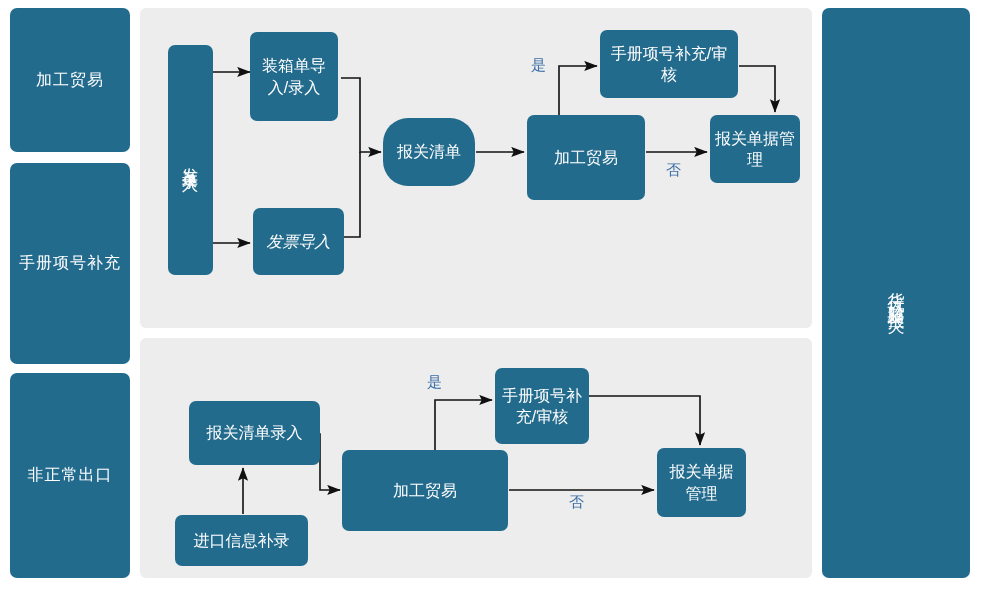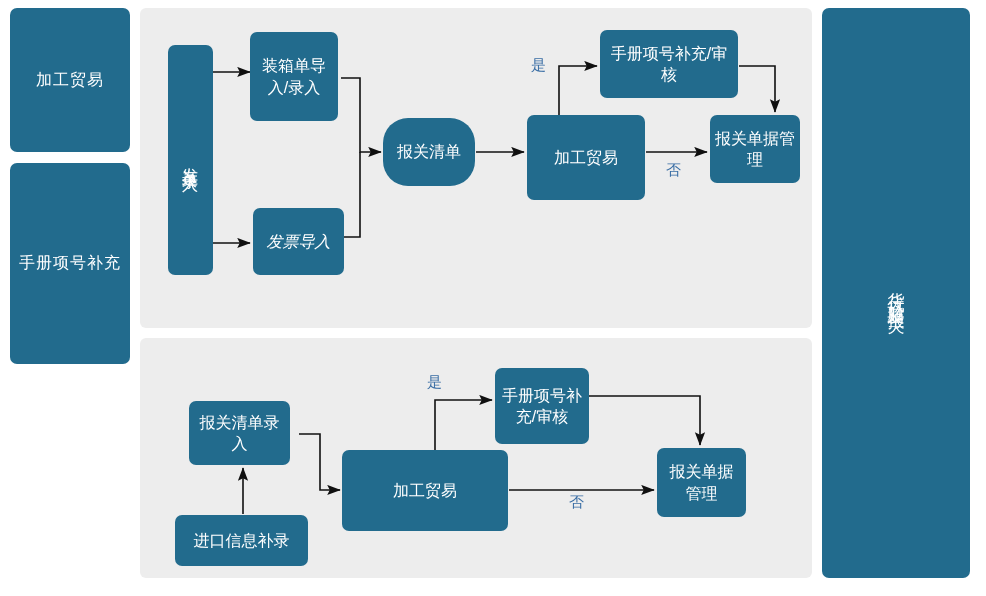--- a/index.html
+++ b/index.html
@@ -90,20 +90,23 @@
 <div id="canvas">
 
   <div class="sidebar-block" style="left:10px; top:8px; width:120px; height:144px;">
     <span>加工贸易</span>
   </div>
 
   <div class="sidebar-block" style="left:10px; top:163px; width:120px; height:201px;">
     <span>手册项号补充</span>
   </div>
 
+  <div class="sidebar-block" style="left:10px; top:373px; width:120px; height:205px;">
+    <span>非正常出口</span>
+  </div>
 
   <div class="panel" style="left:140px; top:8px; width:672px; height:320px;"></div>
 
   <div class="panel" style="left:140px; top:338px; width:672px; height:240px;"></div>
 
   <div class="sidebar-block vertical" style="left:822px; top:8px; width:148px; height:570px; font-size:17px;">
     <span>货代订舱及报关</span>
   </div>
 
   <svg class="edges" viewBox="0 0 986 596">
@@ -169,21 +172,21 @@
   </div>
 
   <div class="edge-label" style="left:531px; top:56px;">
     <span>是</span>
   </div>
 
   <div class="edge-label" style="left:666px; top:161px;">
     <span>否</span>
   </div>
 
-  <div class="node" style="left:189px; top:401px; width:101px; height:64px;">
+  <div class="node" style="left:189px; top:401px; width:131px; height:64px;">
     <span>报关清单录入</span>
   </div>
 
   <div class="node" style="left:175px; top:515px; width:133px; height:51px;">
     <span>进口信息补录</span>
   </div>
 
   <div class="node" style="left:342px; top:450px; width:166px; height:81px;">
     <span>加工贸易</span>
   </div>

